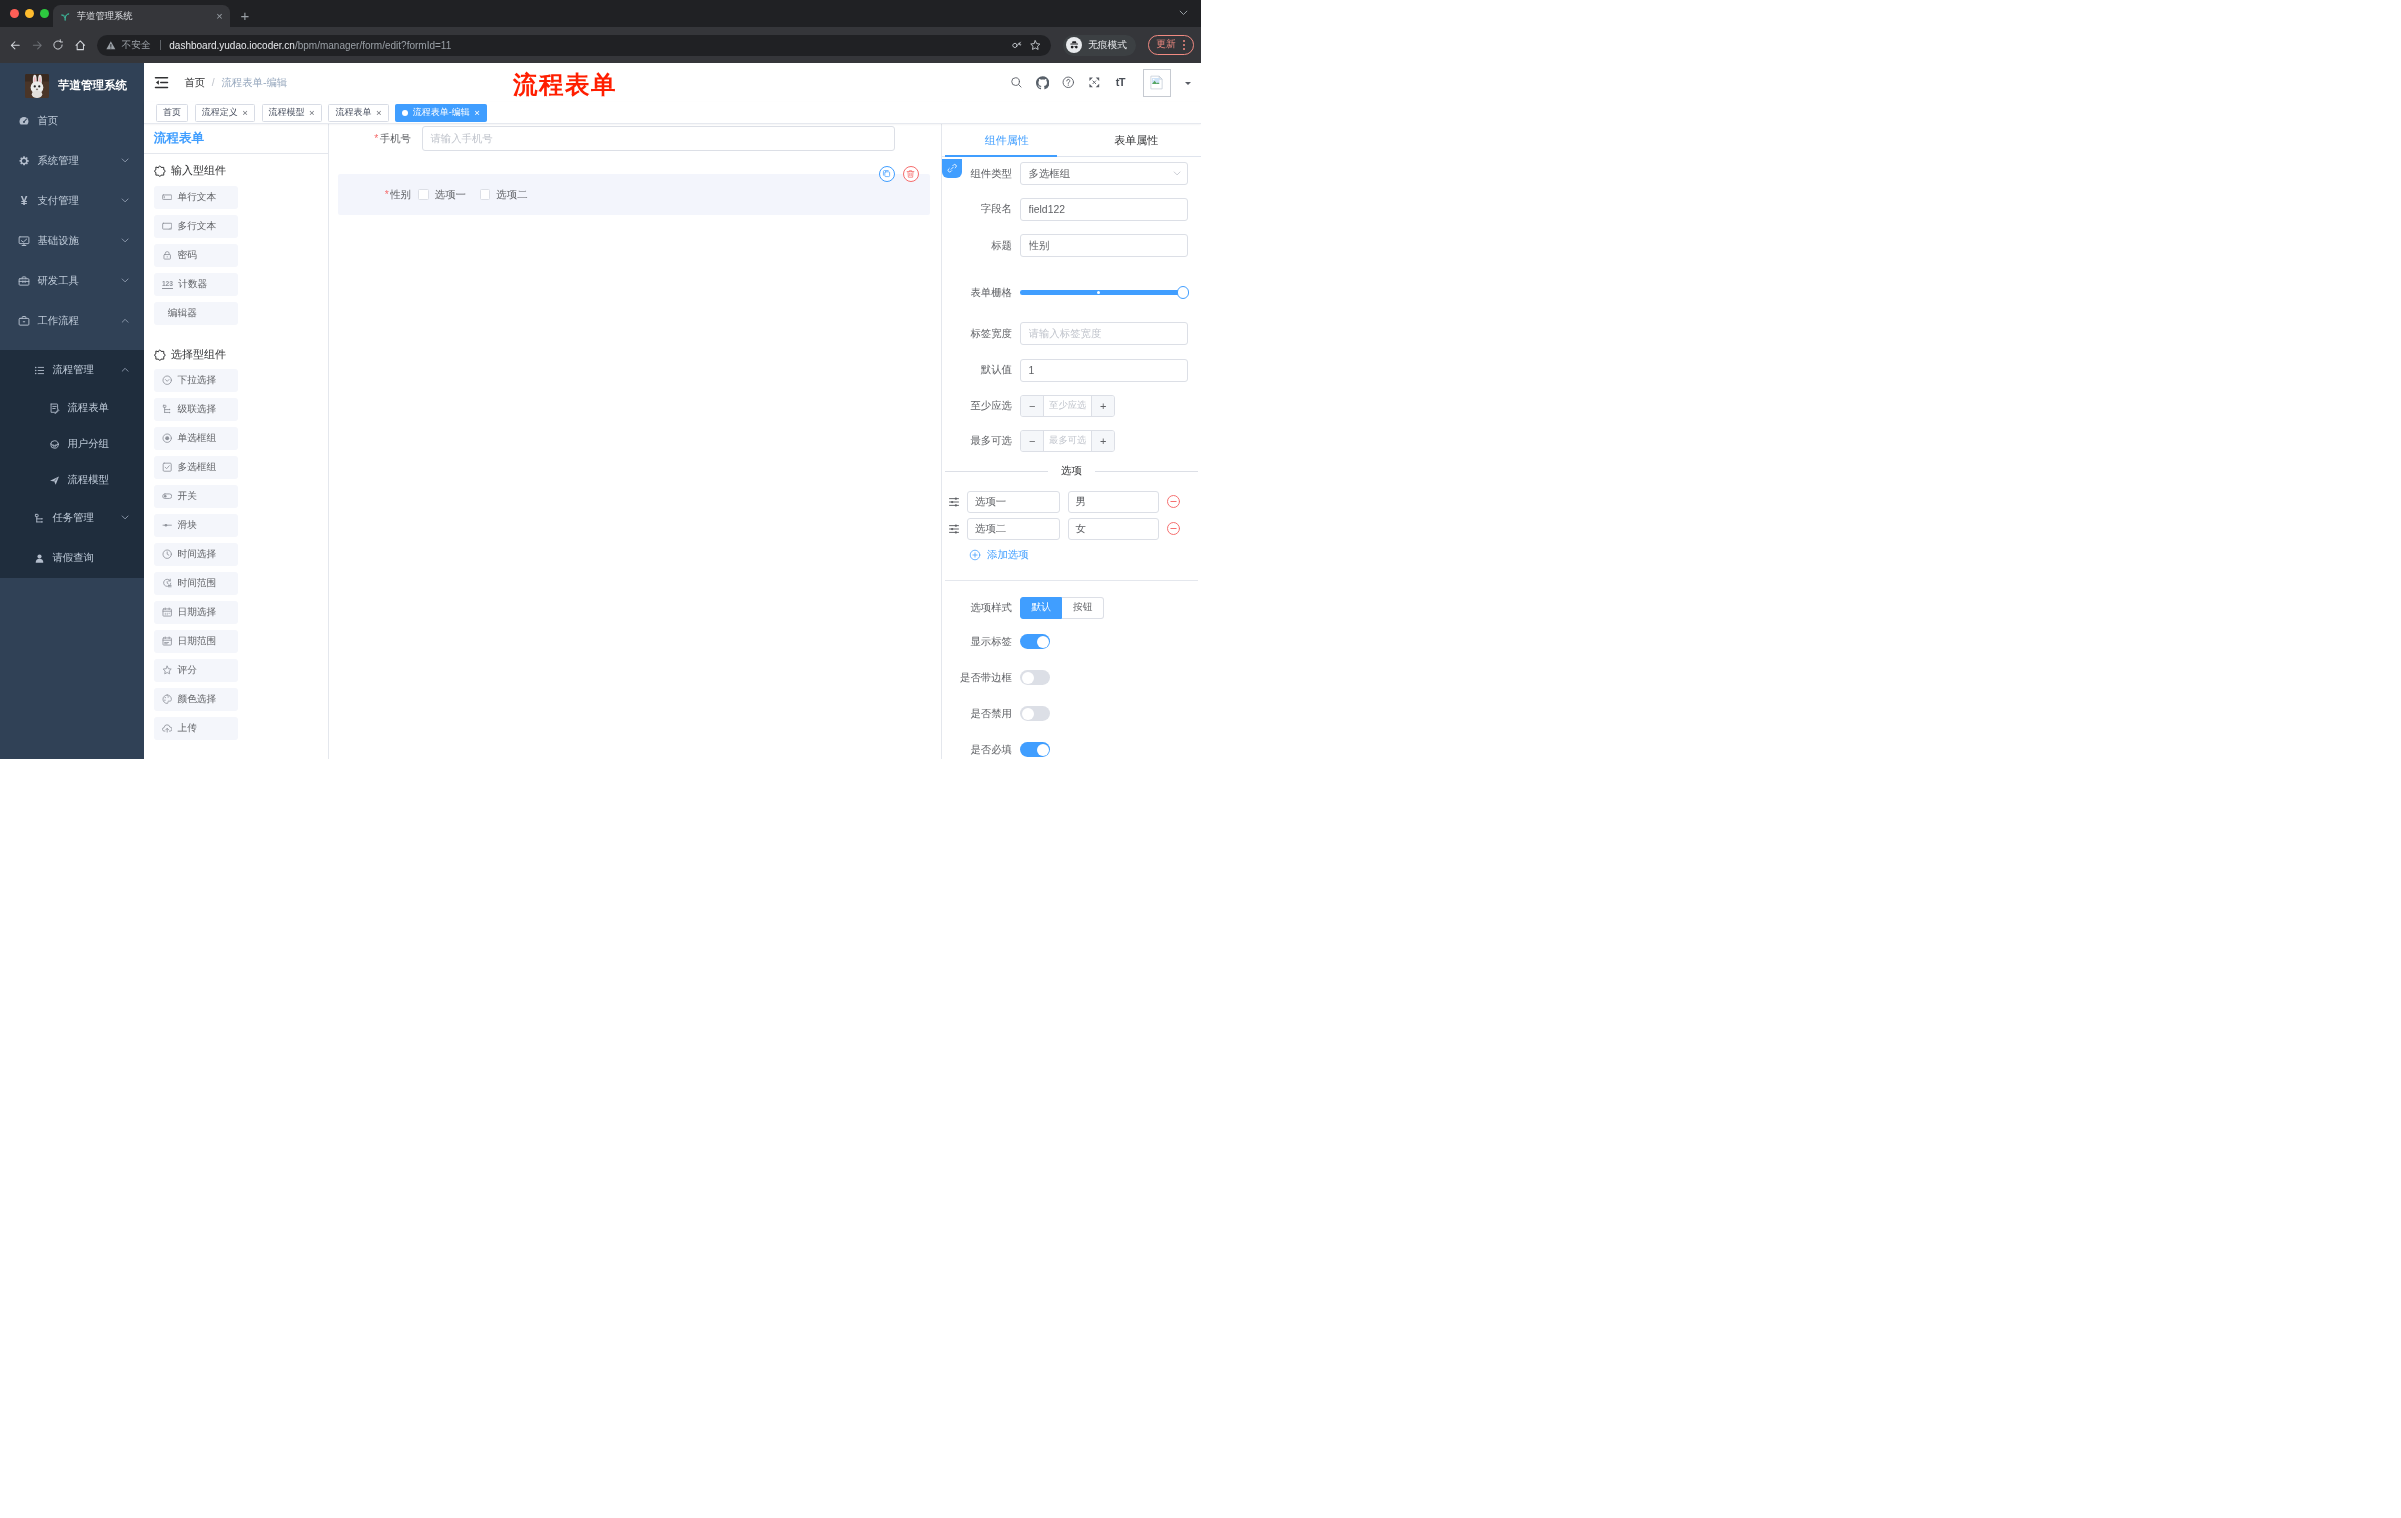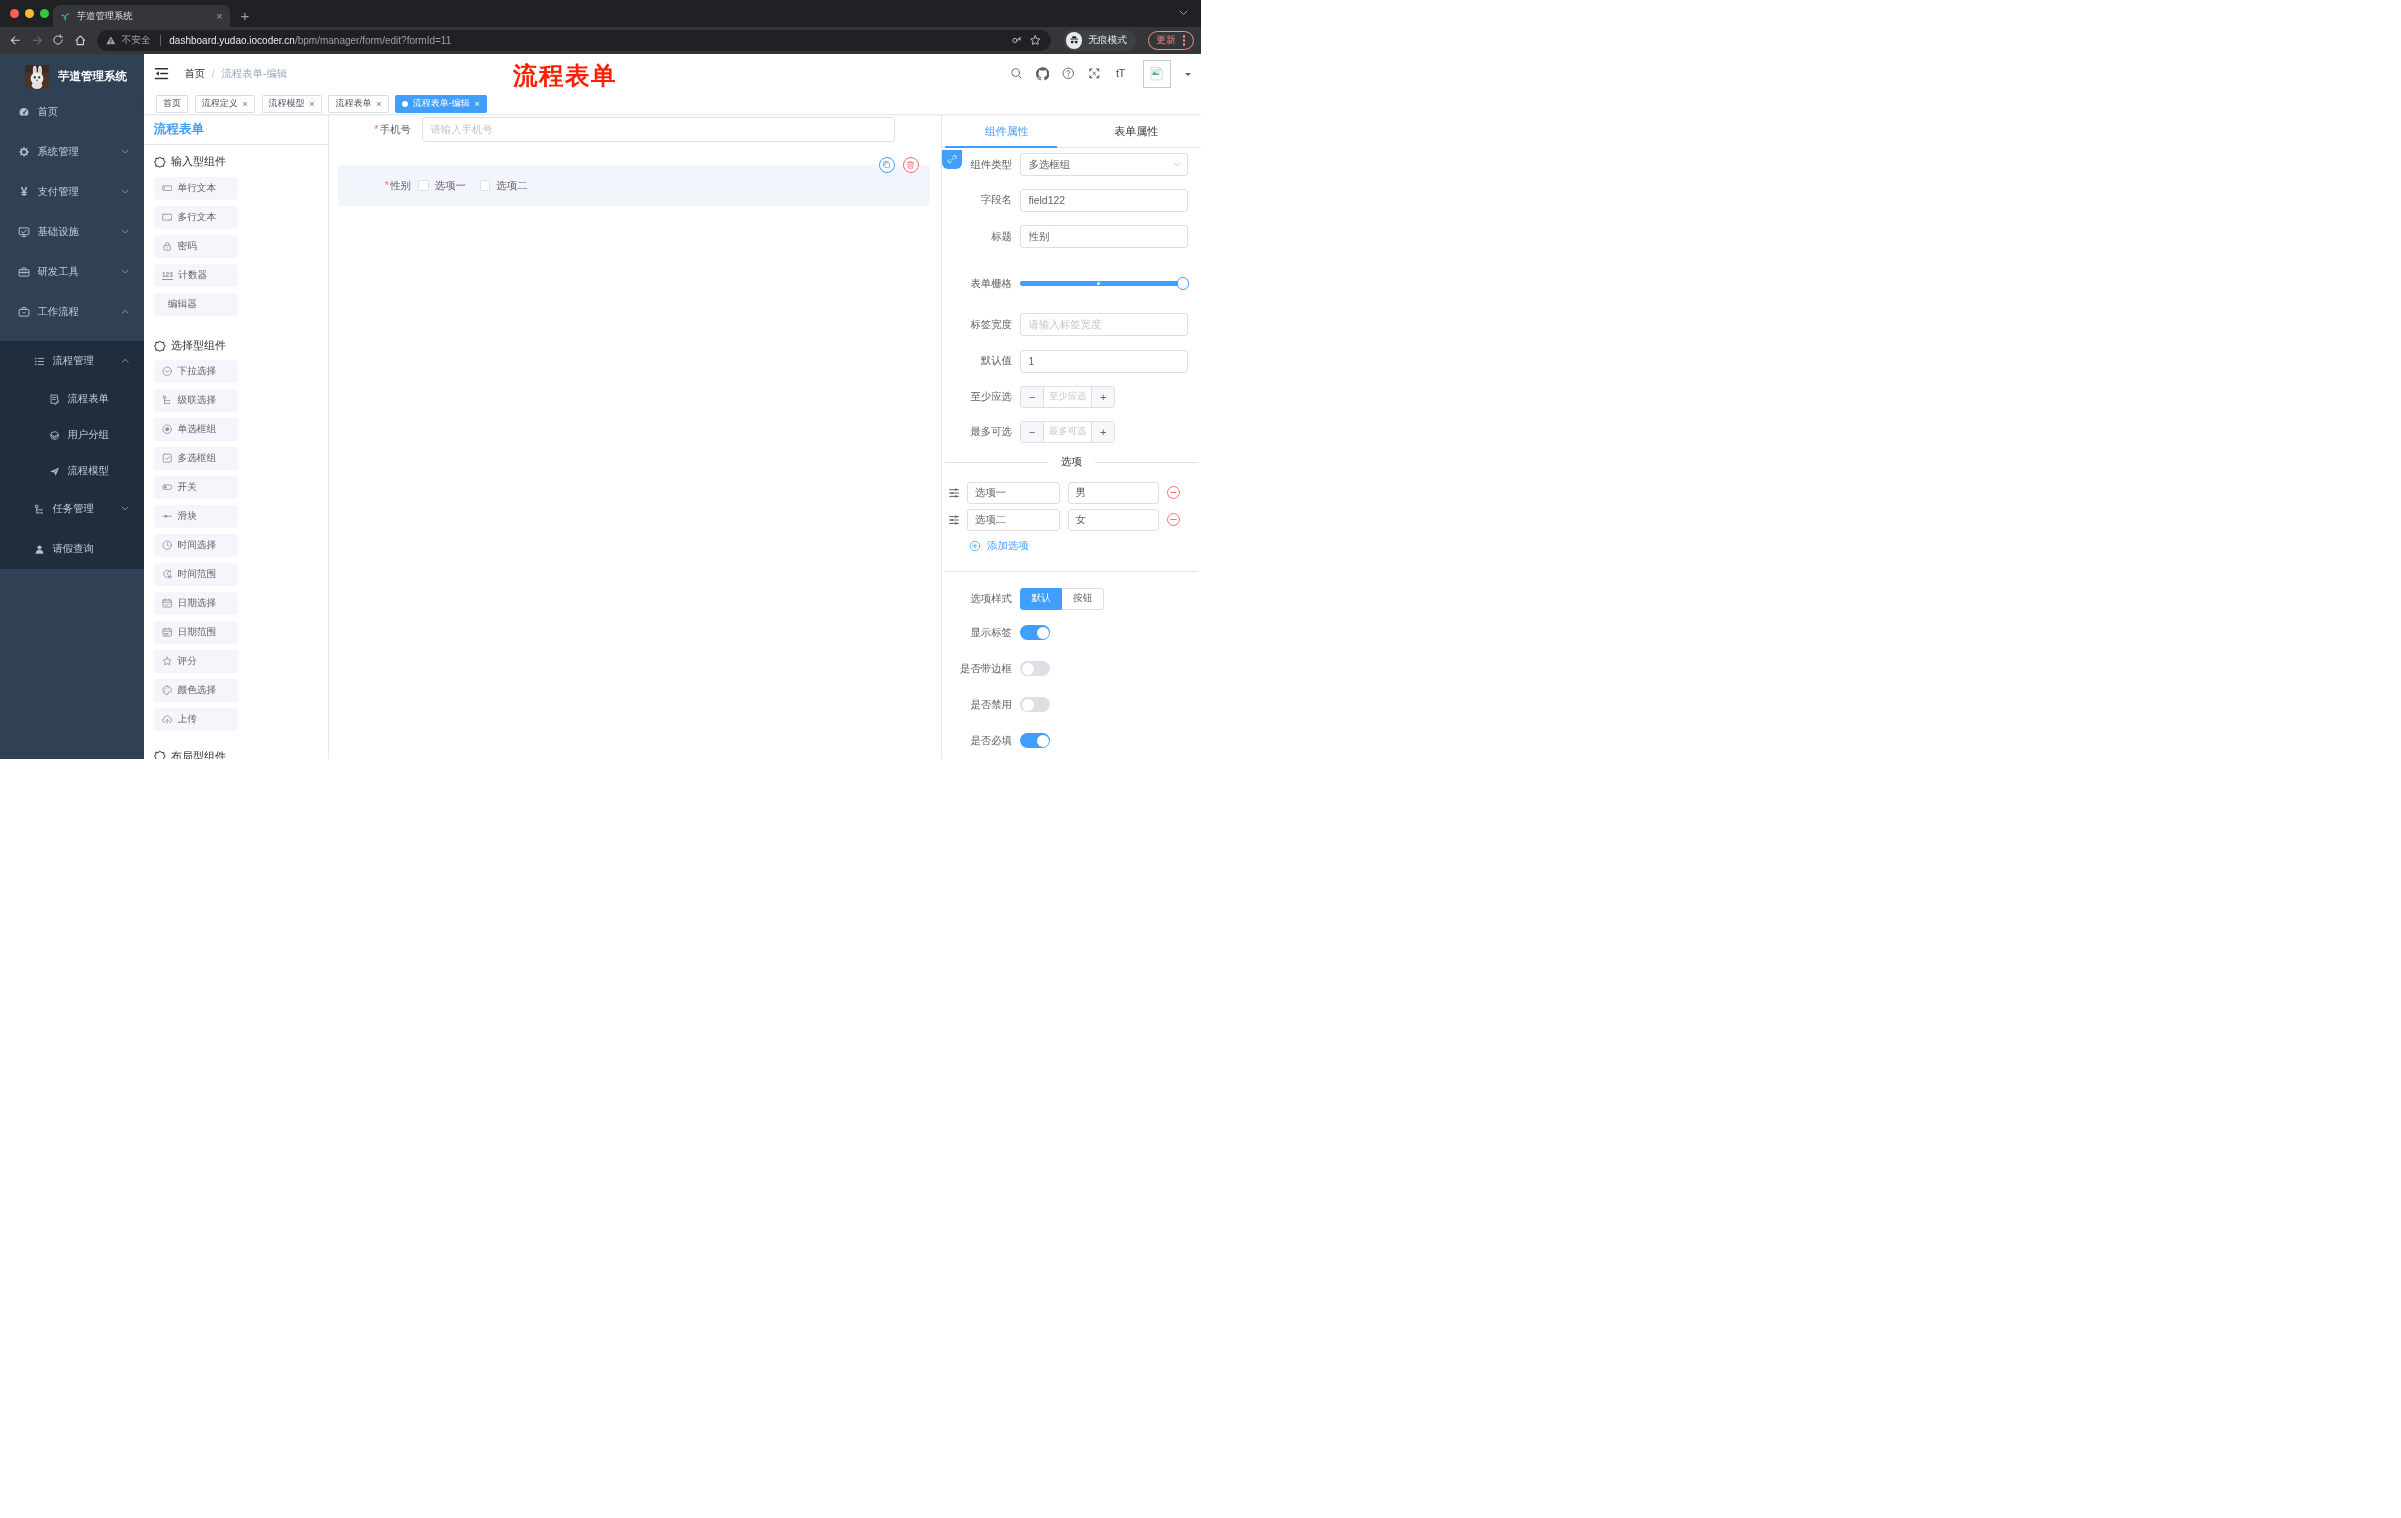--- a/index.html
+++ b/index.html
@@ -10,21 +10,21 @@
 
   
   .titlebar { height:27px; background:#202124; display:flex; align-items:flex-end; position:relative; }
   .lights { position:absolute; left:10.4px; top:9px; display:flex; gap:6px; }
   .light { width:9px; height:9px; border-radius:50%; }
   .chrome-tab { margin-left:53px; width:177px; height:22px; background:#35363a; border-radius:7.4px 7.4px 0 0; display:flex; align-items:center; padding:0 7.4px; color:#dfe1e5; font-size:9.3px; gap:6px; }
   .chrome-tab .ttl { flex:1; white-space:nowrap; overflow:hidden; }
   .tab-x, .newtab { color:#9aa0a6; font-size:11px; line-height:1; }
   .newtab { margin-left:10.4px; margin-bottom:4.5px; font-size:15px; }
   .win-chev { position:absolute; right:13.4px; top:10.4px; color:#9aa0a6; }
-  .btoolbar { height:27px; background:#35363a; display:flex; align-items:center; padding:0 7.4px; gap:6px; }
+  .btoolbar { height:36px; background:#35363a; display:flex; align-items:center; padding:0 7.4px; gap:6px; }
   .nav-ic { width:16.3px; height:16.3px; display:flex; align-items:center; justify-content:center; color:#d2d5da; }
   .nav-ic.dim { color:#6e7176; }
   .urlpill { flex:0 0 auto; width:954px; height:21px; background:#202124; border-radius:10.4px; display:flex; align-items:center; padding:0 9px; gap:6px; color:#9aa0a6; font-size:9.7px; margin-left:3px; }
   .urlpill .domain { color:#e8eaed; font-size:10px; }
   .urlpill .path { color:#9aa0a6; font-size:10px; }
   .url-sep { width:0.7px; height:10.4px; background:#5f6368; margin:0 3px; }
   .url-spacer { flex:1; }
   .incog { height:21px; background:#3c4043; border-radius:10.4px; display:flex; align-items:center; gap:6px; padding:0 9px 0 3px; color:#e8eaed; font-size:9.7px; margin-left:6px; white-space:nowrap; }
   .incog-circ { width:16.3px; height:16.3px; border-radius:50%; background:#e8eaed; display:flex; align-items:center; justify-content:center; }
   .update-pill { height:19.3px; border:1.1px solid #f28b82; border-radius:9.7px; color:#f28b82; display:flex; align-items:center; gap:7.4px; padding:0 7.4px; font-size:9.7px; margin-left:6px; white-space:nowrap; }
@@ -49,21 +49,21 @@
 
   
   .app-header { height:39px; background:#fff; display:flex; align-items:center; padding:0 10.4px; position:relative; }
   .hamburger { width:15px; height:15px; color:#303133; margin-right:15px; }
   .bc { font-size:10.4px; color:#303133; display:flex; gap:6.7px; align-items:center; }
   .bc .sep { color:#c0c4cc; }
   .bc .cur { color:#97a8be; }
   .annotation { position:absolute; left:369px; top:5.2px; color:#ff1e00; font-size:24.5px; font-weight:bold; letter-spacing:1.5px; }
   .hicons { margin-left:auto; display:flex; align-items:center; gap:12.6px; color:#5a5e66; }
   .hic { width:13.4px; height:13.4px; display:flex; align-items:center; justify-content:center; }
-  .tT { font-size:11px; font-weight:normal; color:#4a4f57; letter-spacing:-0.7px; }
+  .tT { font-size:11px; font-weight:bold; color:#4a4f57; letter-spacing:-0.7px; }
   .avatar-box { width:28px; height:28px; border:0.7px solid #c6cad1; background:#fff; display:flex; align-items:center; justify-content:center; margin-left:3px; }
   .caret-dn { width:0; height:0; border:3.7px solid transparent; border-top-color:#5a5e66; margin-top:4.5px; margin-left:1.5px; }
 
   
   .tagbar { height:22px; background:#fff; border-bottom:0.7px solid #e6e9ef; box-shadow:0 0.7px 2.2px rgba(0,21,41,.08); display:flex; align-items:center; padding-left:12px; gap:6.7px; position:relative; z-index:2; }
   .tag { height:18px; border:0.7px solid #d8dce5; background:#fff; color:#495060; font-size:9px; display:flex; align-items:center; padding:0 6px; gap:4.5px; cursor:pointer; border-radius:1.5px; white-space:nowrap; }
   .tag .x { font-size:9.7px; color:#73767d; }
   .tag.active { background:#409eff; border-color:#409eff; color:#fff; }
   .tag.active .x { color:#fff; }
   .tag .dot { width:6px; height:6px; border-radius:50%; background:#fff; }

